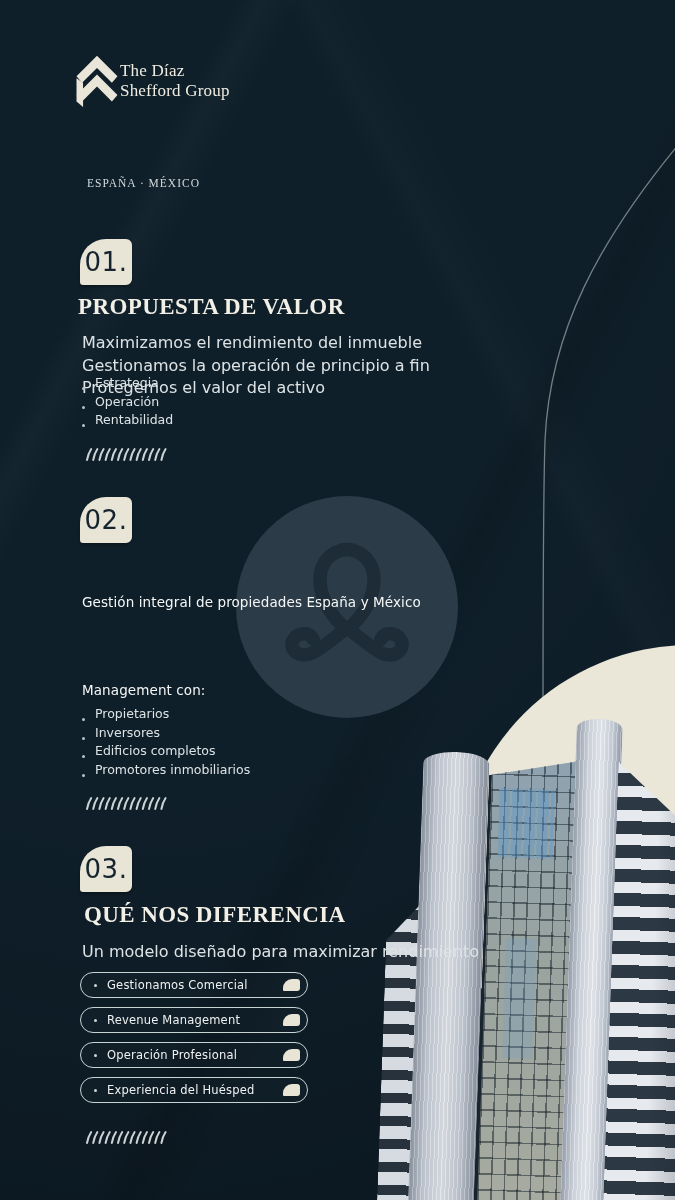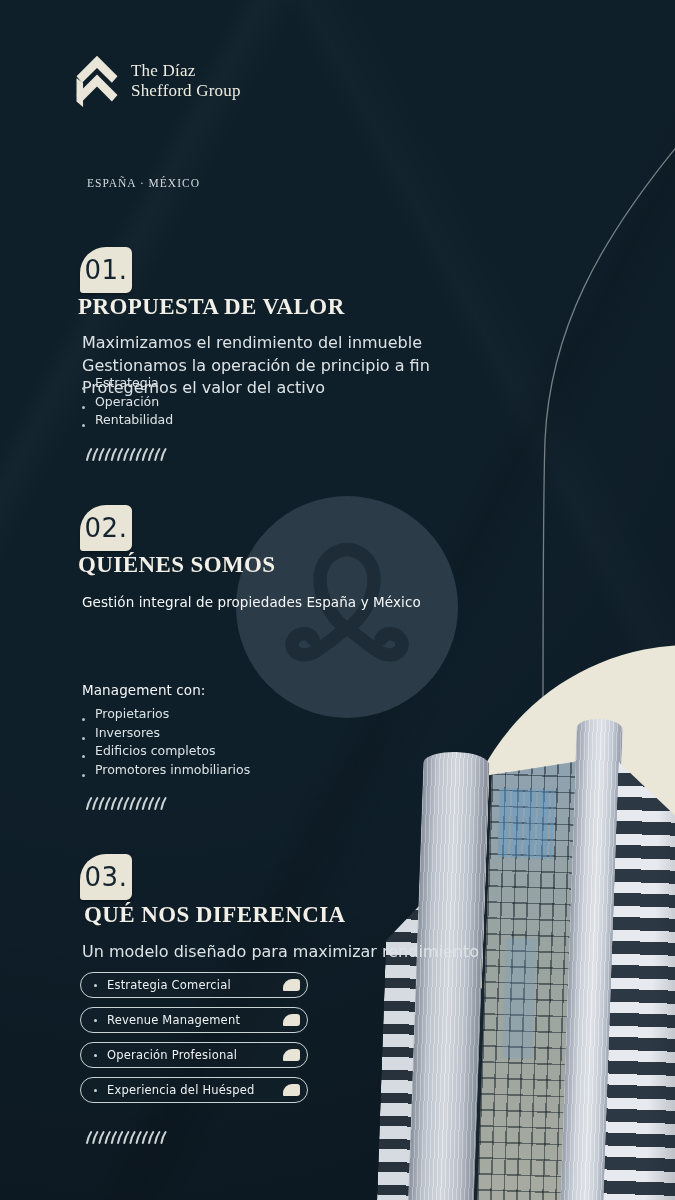--- a/index.html
+++ b/index.html
@@ -49,31 +49,31 @@
     background:
       repeating-linear-gradient(90deg,rgba(255,255,255,0.25) 0 1px,rgba(0,0,0,0.04) 1px 4px),
       linear-gradient(90deg,#9aa3b0 0%,#d3d9e1 28%,#e8ebf0 55%,#c9d0da 80%,#939caa 100%);}
   .ledges-right{position:absolute;left:226px;top:18px;width:76px;height:482px;
     background:
       linear-gradient(90deg,rgba(0,0,0,0) 55%,rgba(15,25,35,0.22) 100%),
       repeating-linear-gradient(180deg,#e6e9ee 0 11px,#2c3844 11px 24px);
     clip-path:polygon(0 5%,100% 19%,100% 100%,0 100%);}
   
   .content{position:absolute;inset:0;z-index:10;}
-  .logo-row{position:absolute;left:74px;top:54px;display:flex;align-items:center;gap:11px;}
+  .logo-row{position:absolute;left:74px;top:54px;display:flex;align-items:center;}
   .brand-name{font-family:"Liberation Serif",serif;font-size:17px;line-height:1.18;
     color:#efece1;letter-spacing:0.2px;}
   .page-title{position:absolute;left:78px;top:141px;font-family:"Liberation Serif",serif;
     font-weight:bold;font-size:22px;letter-spacing:0.4px;color:#f1eee5;}
   .page-subtitle{position:absolute;left:79px;top:177px;font-family:"Liberation Serif",serif;
     font-size:11.5px;letter-spacing:1px;color:#d6dbde;margin-left:8px;}
   .badge{position:absolute;width:52px;height:46px;background:#e8e4d6;
     border-radius:26px 6px 6px 3px;display:flex;align-items:center;justify-content:center;
     color:#15242e;font-size:26px;font-weight:500;letter-spacing:0.5px;
-    box-shadow:0 2px 3px rgba(0,0,0,0.3);margin-top:8px;}
+    box-shadow:0 2px 3px rgba(0,0,0,0.3);}
   .sec-heading{position:absolute;font-family:"Liberation Serif",serif;font-weight:bold;
     font-size:23px;letter-spacing:0.4px;color:#f2efe7;}
   .body-text{position:absolute;font-size:16px;line-height:1.42;color:#dde3e5;width:430px;}
   .lead-text{position:absolute;font-size:13.5px;font-weight:normal;color:#f5f7f7;letter-spacing:0.1px;}
   ul.bullets{position:absolute;list-style:none;margin:0;padding:0;font-size:12.5px;color:#dde3e5;}
   ul.bullets li{display:flex;align-items:flex-end;margin-bottom:3.5px;}
   .b-dot{width:3px;height:3px;border-radius:50%;background:#b9c3c6;margin-right:10px;flex:0 0 auto;}
   .hatch{position:absolute;}
   .pills{position:absolute;left:80px;top:972px;}
   .pill{width:206px;height:24px;border:1.4px solid #c9d3d5;border-radius:14px;
@@ -156,21 +156,20 @@
         <path d="M40.2,13 q1.2,-6.5 4.2,-11" stroke="#ccd3d4" stroke-width="2" fill="none" stroke-linecap="round"></path>
         <path d="M46.4,13 q1.2,-6.5 4.2,-11" stroke="#ccd3d4" stroke-width="2" fill="none" stroke-linecap="round"></path>
         <path d="M52.6,13 q1.2,-6.5 4.2,-11" stroke="#ccd3d4" stroke-width="2" fill="none" stroke-linecap="round"></path>
         <path d="M58.800000000000004,13 q1.2,-6.5 4.2,-11" stroke="#ccd3d4" stroke-width="2" fill="none" stroke-linecap="round"></path>
         <path d="M65,13 q1.2,-6.5 4.2,-11" stroke="#ccd3d4" stroke-width="2" fill="none" stroke-linecap="round"></path>
         <path d="M71.2,13 q1.2,-6.5 4.2,-11" stroke="#ccd3d4" stroke-width="2" fill="none" stroke-linecap="round"></path>
         <path d="M77.4,13 q1.2,-6.5 4.2,-11" stroke="#ccd3d4" stroke-width="2" fill="none" stroke-linecap="round"></path>
       </svg>
 
     <div class="badge" style="left:80px;top:497px;">02.</div>
-    <div class="sec-heading" style="left:78px;top:552px;">QUIÉNES SOMOS</div>
     <div class="lead-text" style="left:82px;top:594px;">Gestión integral de propiedades España y México</div>
     <div class="lead-text" style="left:82px;top:682px;">Management con:</div>
     <ul class="bullets" style="left:82px;top:706px;">
         <li>
           <span class="b-dot"></span>
           <span>Propietarios</span>
         </li>
         <li>
           <span class="b-dot"></span>
           <span>Inversores</span>
@@ -199,21 +198,21 @@
         <path d="M71.2,13 q1.2,-6.5 4.2,-11" stroke="#ccd3d4" stroke-width="2" fill="none" stroke-linecap="round"></path>
         <path d="M77.4,13 q1.2,-6.5 4.2,-11" stroke="#ccd3d4" stroke-width="2" fill="none" stroke-linecap="round"></path>
       </svg>
 
     <div class="badge" style="left:80px;top:846px;">03.</div>
     <div class="sec-heading" style="left:84px;top:902px;">QUÉ NOS DIFERENCIA</div>
     <div class="body-text" style="left:82px;top:941px;">Un modelo diseñado para maximizar rendimiento</div>
     <div class="pills">
         <div class="pill">
         <span class="pill-dot"></span>
-        <span class="pill-label">Estrategia Comercial</span>
+        <span class="pill-label">Gestionamos Comercial</span>
         <span class="pill-icon"></span>
       </div>
         <div class="pill">
         <span class="pill-dot"></span>
         <span class="pill-label">Revenue Management</span>
         <span class="pill-icon"></span>
       </div>
         <div class="pill">
         <span class="pill-dot"></span>
         <span class="pill-label">Operación Profesional</span>

